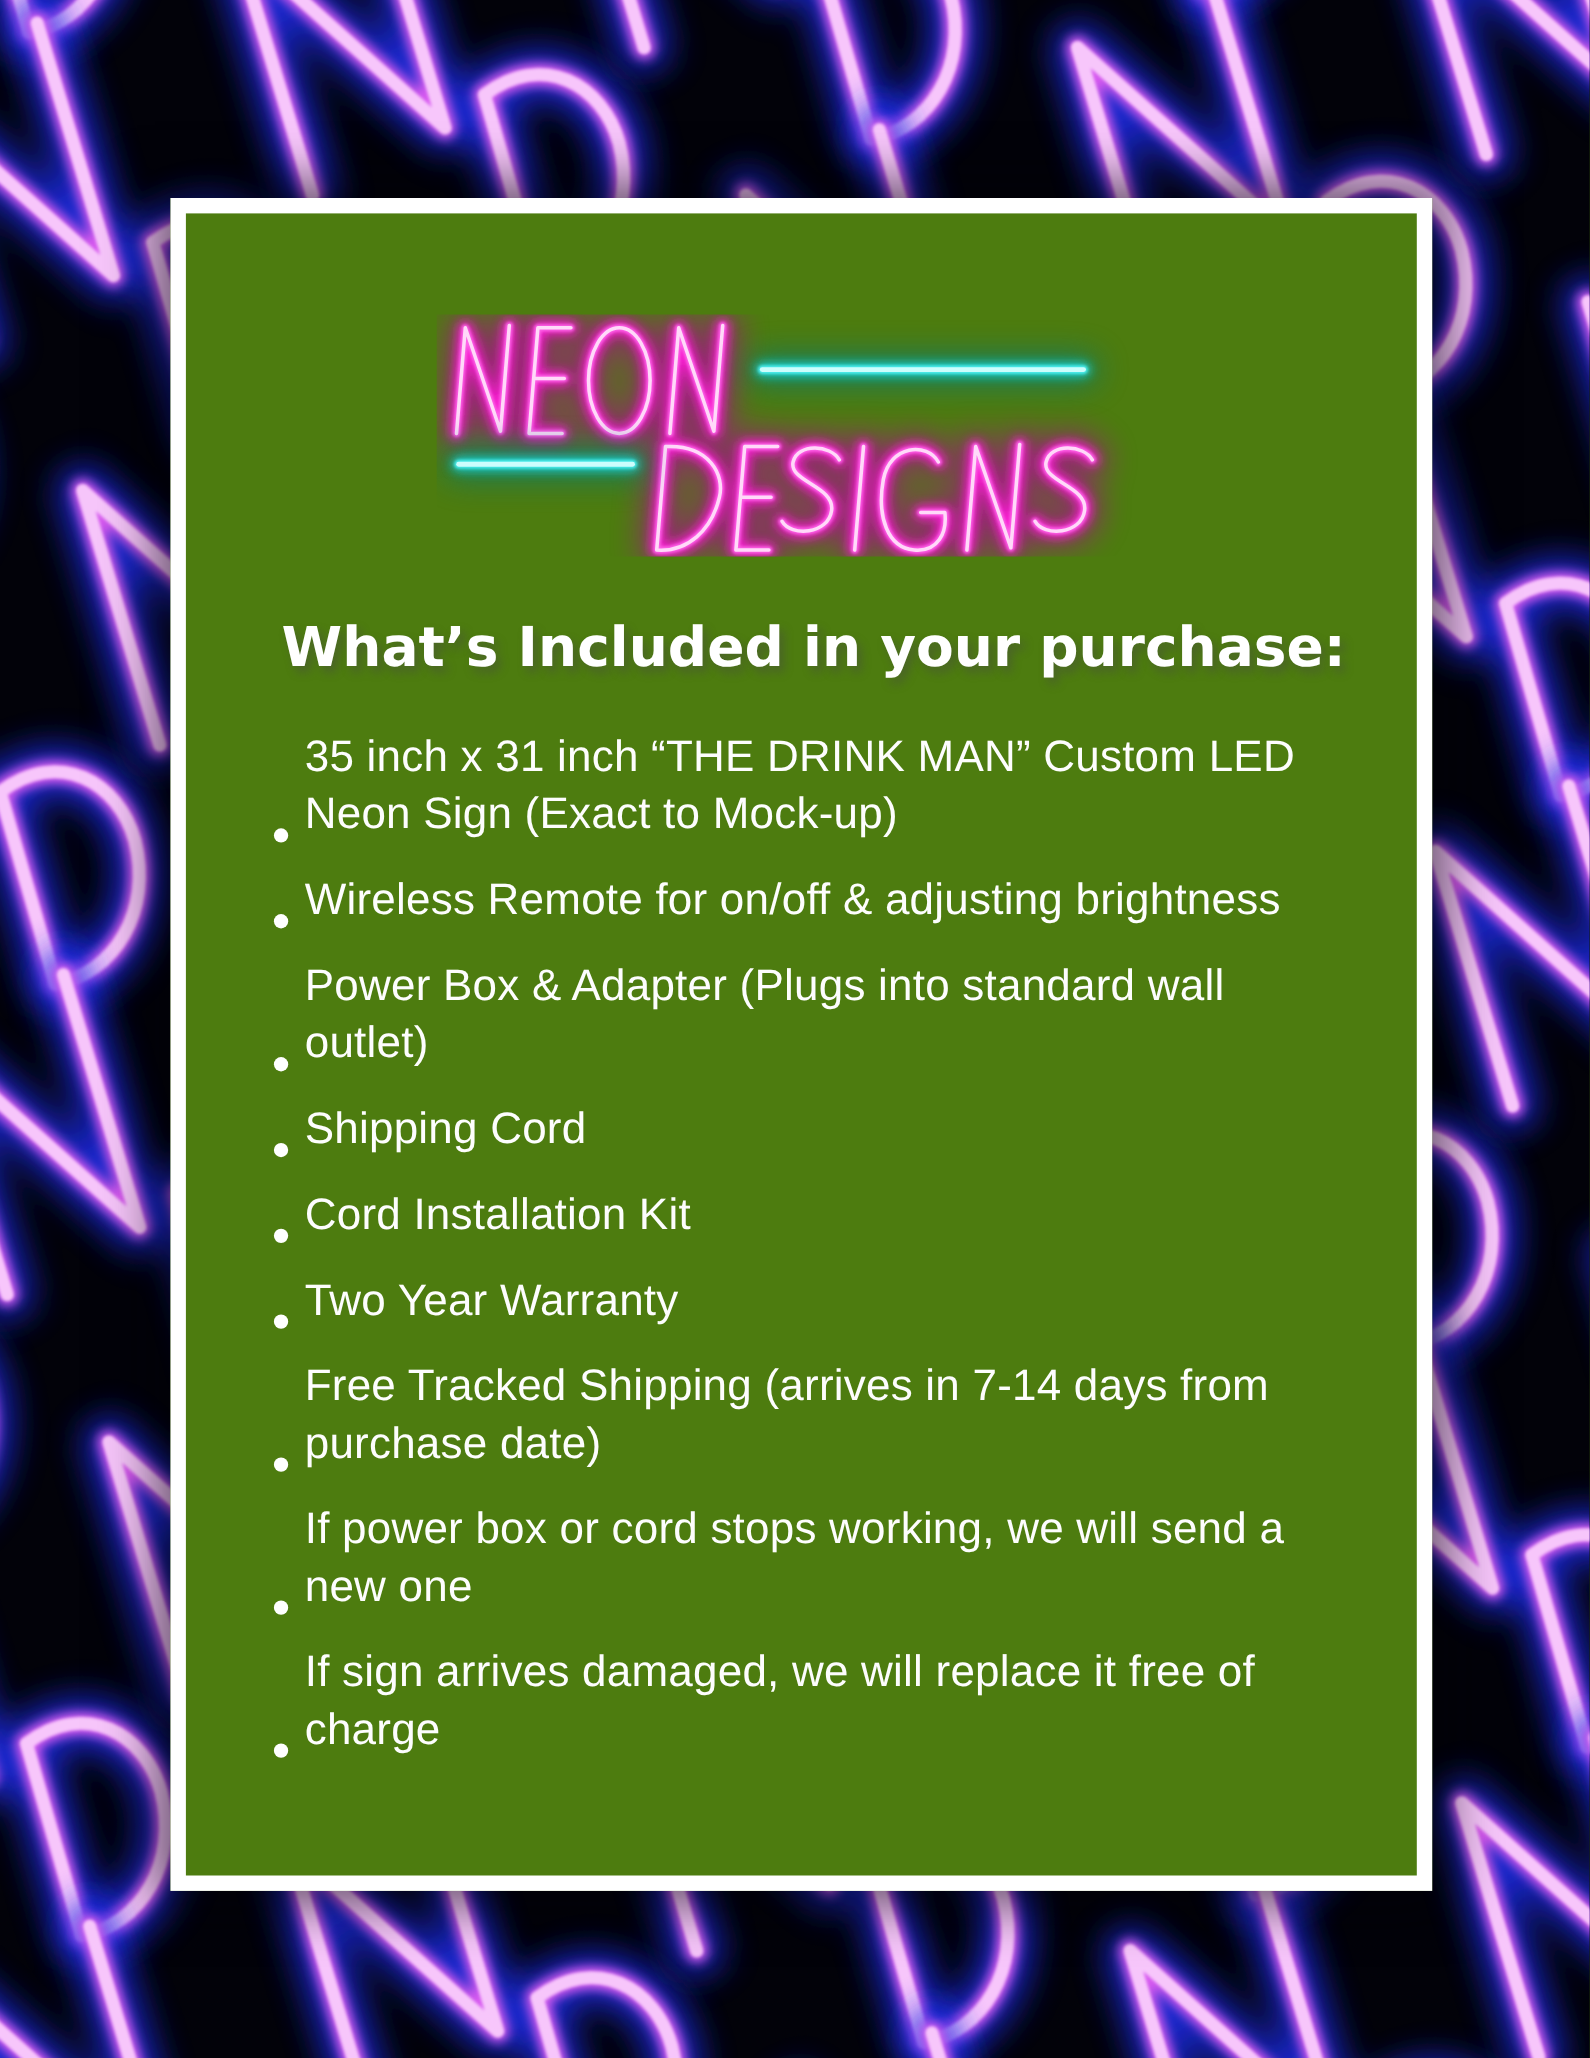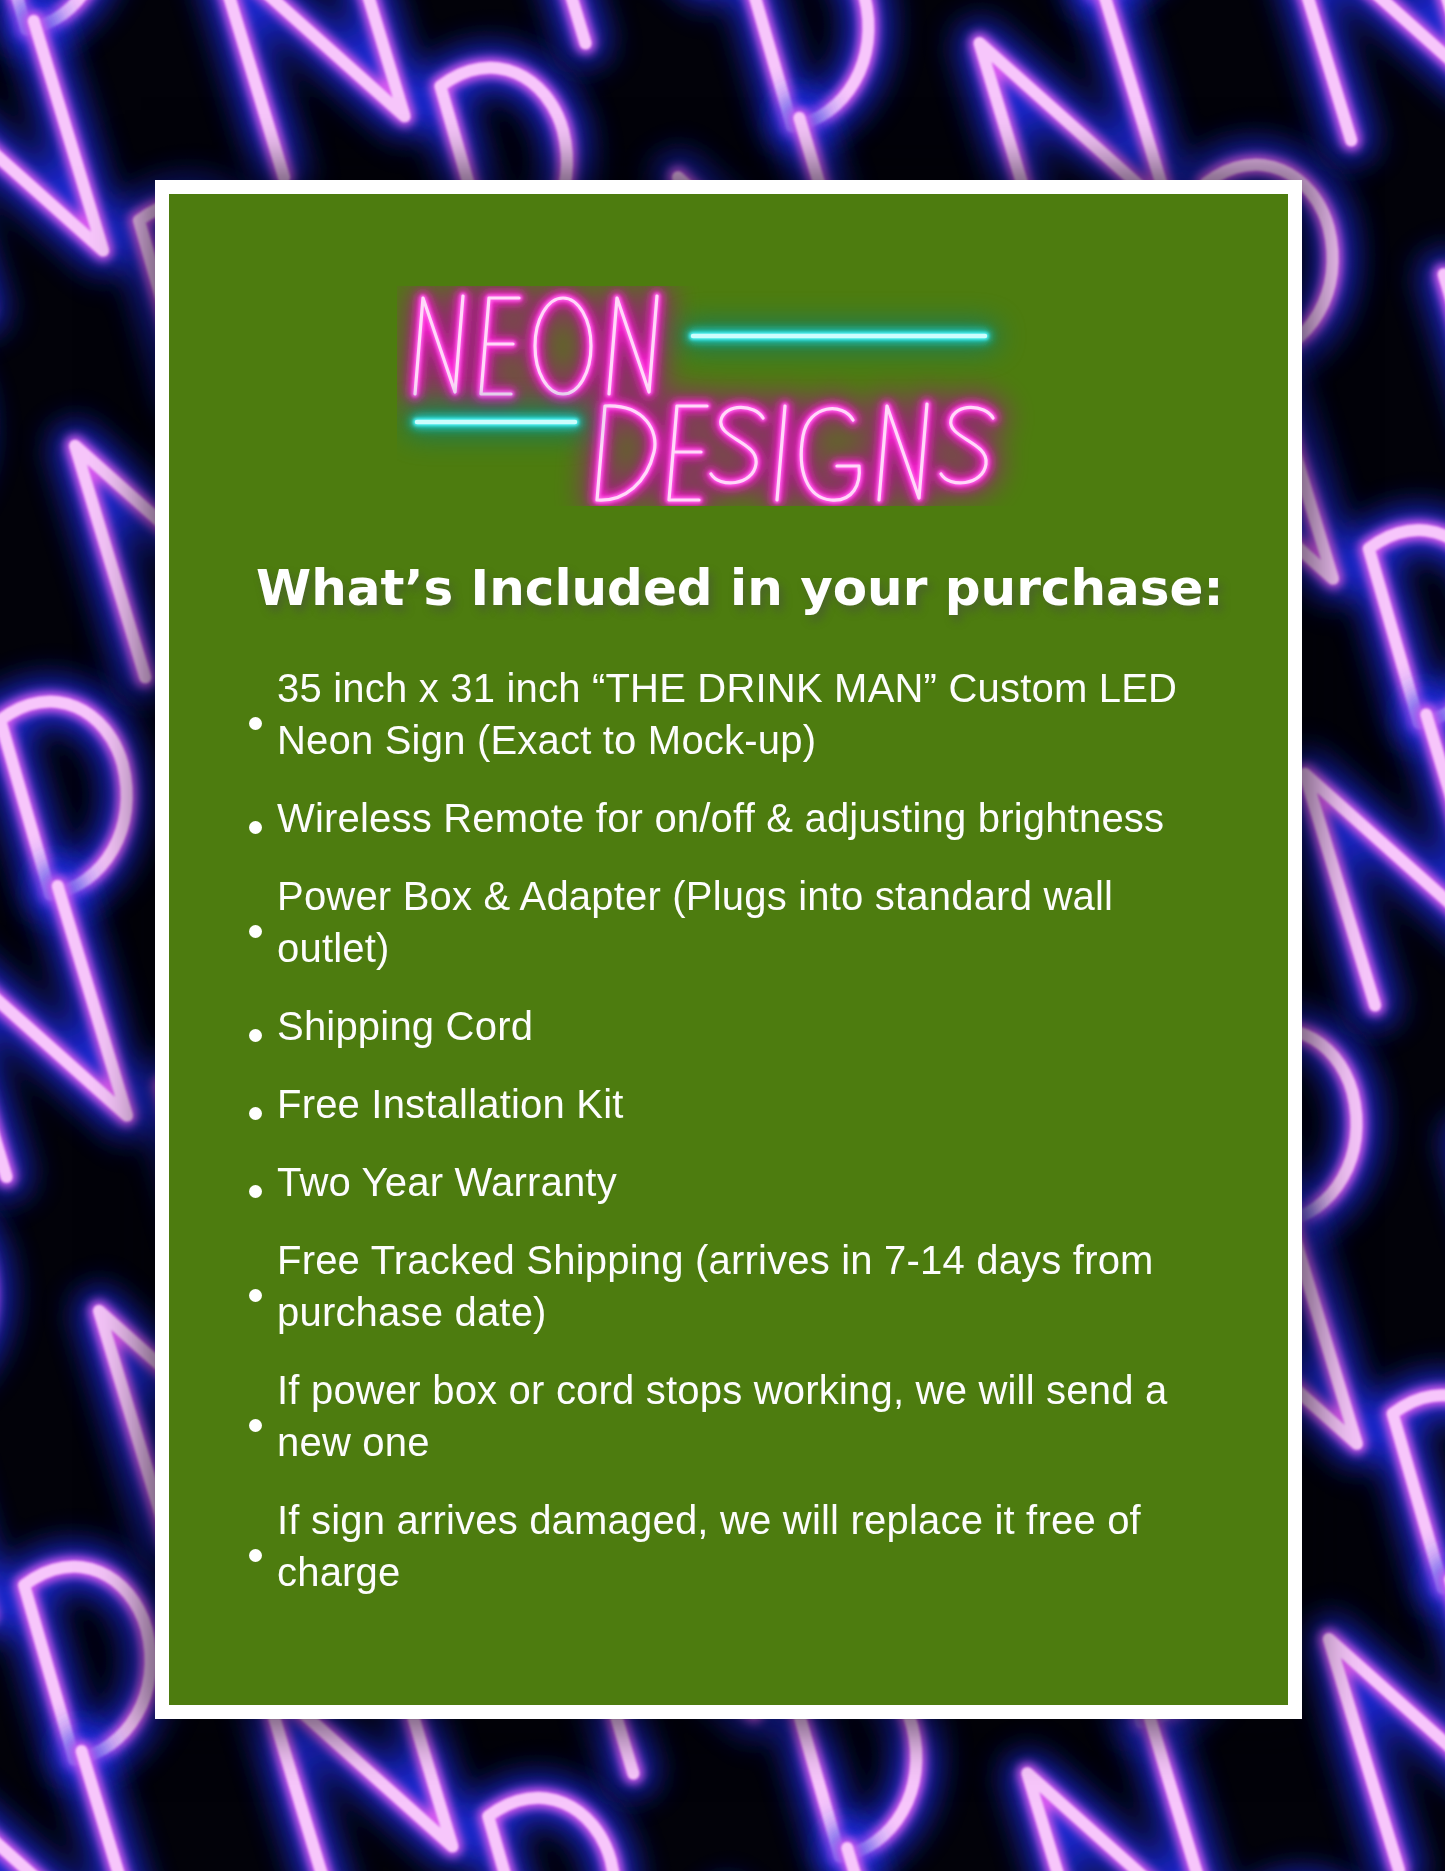--- a/index.html
+++ b/index.html
@@ -22,21 +22,21 @@
     margin:54px 0 0 87px;
     font-family:"DejaVu Sans", sans-serif;
     font-weight:bold;
     font-size:50px; line-height:1.15;
     color:#fff;
     letter-spacing:0px;
     text-shadow:4px 6px 9px rgba(70,70,70,0.45);
   }
 
   .items { margin:44px 40px 0 80px; }
-  .item { display:flex; align-items:center; margin-bottom:26px; }
+  .item { display:flex; align-items:flex-end; margin-bottom:26px; }
   .dot {
     flex:none; width:13px; height:13px; border-radius:50%; background:#fff;
     margin-top:20px;
   }
   .item-text {
     margin-left:15px;
     font-size:40px; line-height:52px; color:#fdfdfd;
     white-space:pre-line; letter-spacing:0.2px;
   }
 </style>
@@ -224,21 +224,21 @@
         <span class="dot"></span>
         <span class="item-text">Power Box &amp; Adapter (Plugs into standard wall
 outlet)</span>
       </div>
       <div class="item">
         <span class="dot"></span>
         <span class="item-text">Shipping Cord</span>
       </div>
       <div class="item">
         <span class="dot"></span>
-        <span class="item-text">Free Installation Kit</span>
+        <span class="item-text">Cord Installation Kit</span>
       </div>
       <div class="item">
         <span class="dot"></span>
         <span class="item-text">Two Year Warranty</span>
       </div>
       <div class="item">
         <span class="dot"></span>
         <span class="item-text">Free Tracked Shipping (arrives in 7-14 days from
 purchase date)</span>
       </div>

